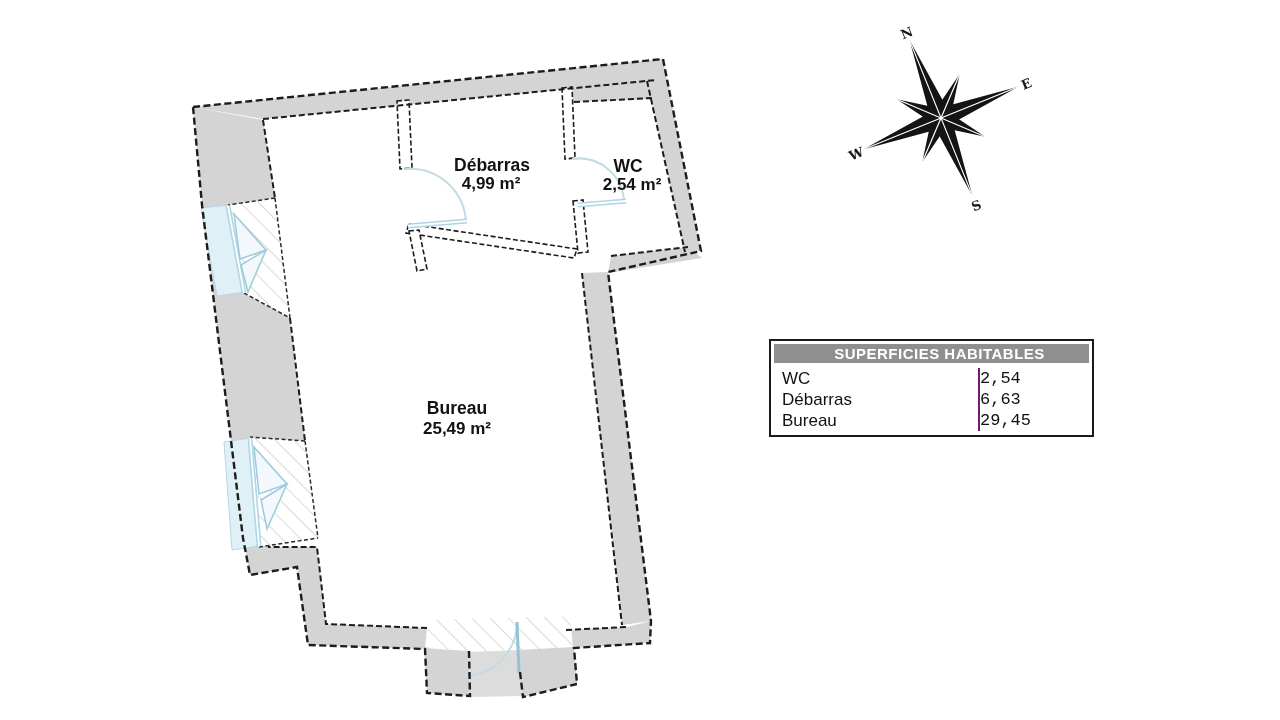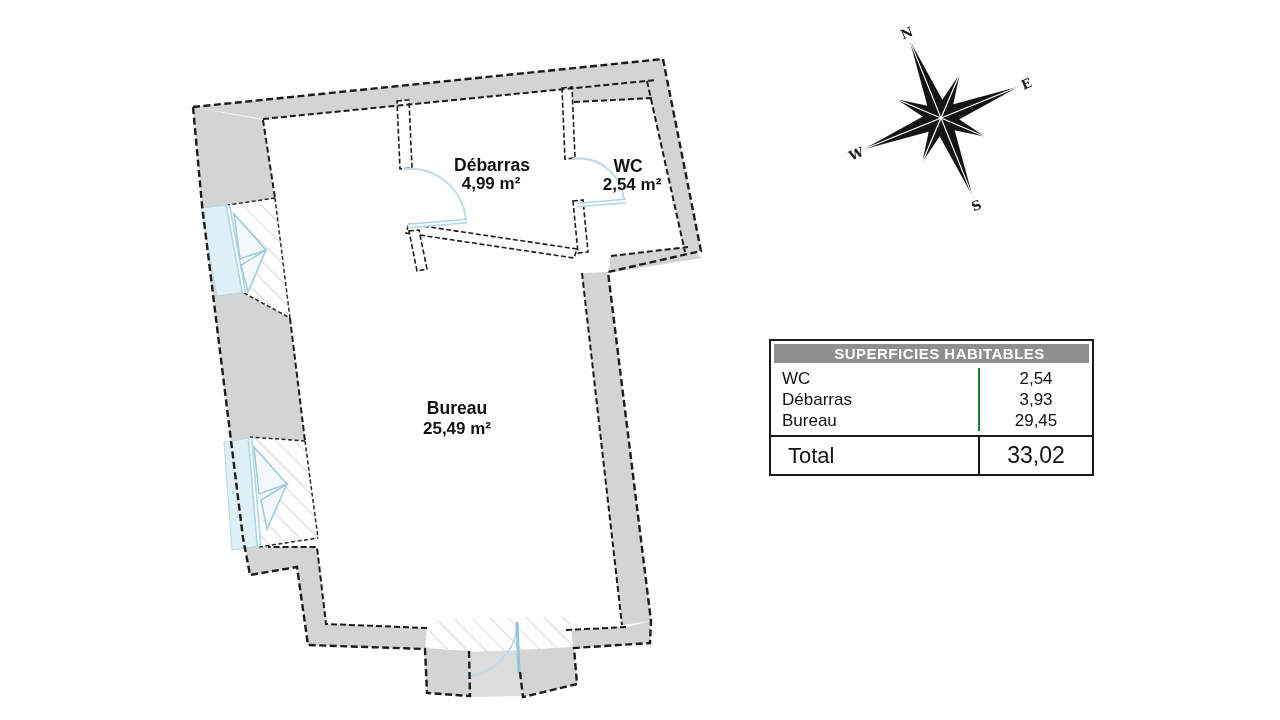--- a/index.html
+++ b/index.html
@@ -26,21 +26,21 @@
   .threshold{fill:#dcdcdc;stroke:none;}
 
   
   #areas-table{position:absolute;left:769px;top:339px;width:321px;
                border:2px solid #1a1a1a;background:#fff;color:#111;}
   .tbl-header{margin:3px;height:19px;line-height:19px;background:#8f8f8f;color:#fff;
               font-weight:bold;font-size:15px;text-align:center;letter-spacing:.5px;padding-left:16px;}
   .tbl-body{padding:2px 0 4px 0;}
   .trow{display:flex;height:21px;line-height:21px;font-size:17px;}
   .trow .lbl{flex:1;padding-left:11px;}
-  .trow .val{width:112px;border-left:2px solid #15803d;text-align:center;}
+  .trow .val{width:112px;border-left:2px solid #701a75;font-family:Liberation Mono, monospace;}
   .tbl-total{display:flex;border-top:2px solid #1a1a1a;height:37px;align-items:center;}
   .tbl-total .lbl{flex:1;padding-left:17px;font-size:22px;line-height:37px;}
   .tbl-total .val{width:112px;border-left:2px solid #1a1a1a;text-align:center;
                   font-size:23px;line-height:37px;align-self:stretch;}
 </style>
 </head>
 <body>
 
 <div id="stage">
 
@@ -146,26 +146,22 @@
 
   <div id="areas-table">
     <div class="tbl-header">SUPERFICIES HABITABLES</div>
     <div class="tbl-body">
       <div class="trow">
         <span class="lbl">WC</span>
         <span class="val">2,54</span>
       </div>
       <div class="trow">
         <span class="lbl">Débarras</span>
-        <span class="val">3,93</span>
+        <span class="val">6,63</span>
       </div>
       <div class="trow">
         <span class="lbl">Bureau</span>
         <span class="val">29,45</span>
       </div>
     </div>
-    <div class="tbl-total">
-      <span class="lbl">Total</span>
-      <span class="val">33,02</span>
-    </div>
   </div>
 
 </div>
 
 </body></html>

